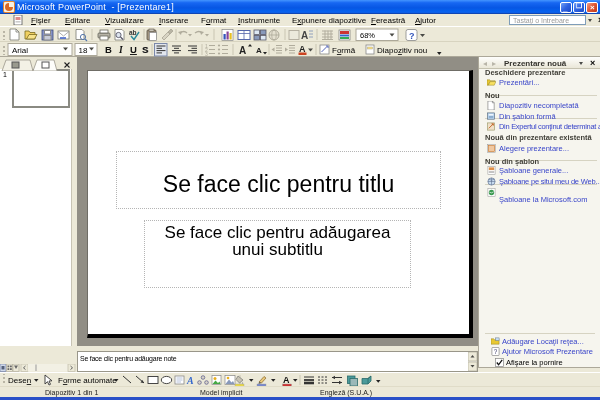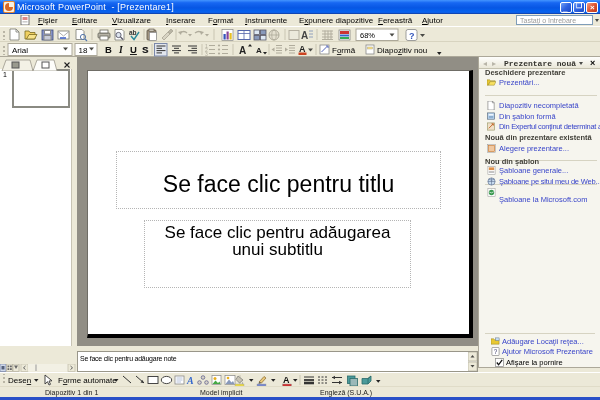--- a/index.html
+++ b/index.html
@@ -8,21 +8,21 @@
 .abs { position:absolute; }
 
 #titlebar { left:0; top:0; width:600px; height:14px;
   background:linear-gradient(180deg,#4495FF 0%,#1767F2 20%,#0756E4 55%,#0560EC 78%,#0B63F0 88%,#10399B 100%); }
 #titlebar .ttxt { position:absolute; left:17px; top:2px; color:#fff; font-size:9px; font-weight:normal; letter-spacing:0.2px; }
 .capbtn { position:absolute; top:2px; width:12px; height:11px; border:1px solid #fff; border-radius:2px; }
 .capblue { background:linear-gradient(135deg,#70A0F8 0%,#2E62E0 50%,#1C4BC8 100%); }
 .capred { background:linear-gradient(135deg,#F0A088 0%,#E05A38 45%,#C03818 100%); }
 .capbtn span { position:absolute; color:#fff; font-weight:bold; }
 
-#menubar { left:16px; top:14px; width:536px; height:12px; background:#ECE9D8; font-size:8px; color:#000;padding-left:12px; }
+#menubar { left:9px; top:14px; width:536px; height:12px; background:#ECE9D8; font-size:8px; color:#000;padding-left:12px; }
 #menubar .mi { position:absolute; top:2px; white-space:nowrap; }
 #qbox { position:absolute; left:500px; top:1px; width:77px; height:10px; background:#fff; border:1px solid #7F9DB9; font-size:7px; color:#9a9a9a; padding-left:3px; line-height:9px;}
 
 #stdbar { left:0; top:26px; width:600px; height:16px; background:#ECE9D8; border-top:1px solid #fff; border-bottom:1px solid #D8D4C0;}
 #fmtbar { left:0; top:42px; width:600px; height:15px; background:#ECE9D8; border-bottom:1px solid #ACA899; }
 .cardn { position:absolute; width:0; height:0; border-left:2.5px solid transparent; border-right:2.5px solid transparent; border-top:3px solid #4a4a46; }
 
 #leftpane { left:0; top:57px; width:72px; height:289px; background:#fff; border-right:1px solid #c8c4b4; }
 #splitter { left:72px; top:57px; width:5px; height:289px; background:#ECE9D8; }
 #slidearea { left:77px; top:57px; width:401px; height:289px; background:#918E85; }
@@ -32,21 +32,21 @@
 #titlebox div { position:absolute; width:100%; top:19px; text-align:center; font-size:23px; color:#000; }
 #subbox { position:absolute; left:56px; top:149px; width:267px; height:68px; border:1px dotted #b5b5b5; }
 #subbox div { position:absolute; width:100%; top:3px; text-align:center; font-size:17px; line-height:17px; color:#000; }
 
 #tabbar { left:0; top:57px; width:77px; height:12px; background:#ECE9D8; }
 #thumb { position:absolute; left:12px; top:12px; width:58px; height:39px; background:#fff; border:2px solid #8a8a82; }
 #thumbnum { position:absolute; left:3px; top:14px; font-size:7px; color:#000; }
 
 #taskpane { left:478px; top:57px; width:122px; height:311px; background:#F6F5EE; border-left:1px solid #ACA899; border-bottom:1px solid #ACA899;}
 #tphead { position:absolute; left:0; top:0; width:121px; height:12px; background:linear-gradient(180deg,#FEFEFC,#EAE7D8); border-bottom:1px solid #C5C2B0; }
-#tphead .t { position:absolute; left:25px; top:2px; font-weight:bold; font-size:8px; color:#35342e;font-family:Liberation Mono, monospace; }
+#tphead .t { position:absolute; left:25px; top:2px; font-weight:bold; font-size:8px; color:#35342e; }
 .tp-h { position:absolute; left:6px; font-weight:bold; font-size:7.5px; color:#403f38; width:112px; border-bottom:1px solid #D6D3C2; padding-bottom:18px; white-space:nowrap; overflow:hidden;}
 .tp-l { position:absolute; left:20px; font-size:7.5px; color:#3945C9; white-space:nowrap; overflow:hidden; max-width:103px;}
 .tp-i { position:absolute; left:8px; width:9px; height:9px; }
 
 #notesrow { left:0; top:346px; width:478px; height:26px; background:#ECE9D8; }
 #notesbox { position:absolute; left:77px; top:5px; width:401px; height:21px; background:#fff; border:1px solid #999689; }
 #notesbox .nt { position:absolute; left:2px; top:3px; font-size:7px; letter-spacing:-0.25px; color:#000; }
 
 #drawbar { left:0; top:372px; width:600px; height:14px; background:#ECE9D8; border-top:1px solid #fff; }
 #statusbar { left:0; top:386px; width:600px; height:11px; background:#ECE9D8; border-top:1px solid #E0DCC8; font-size:7px; color:#1a1a1a; }
@@ -331,20 +331,21 @@
     <div class="t">Prezentare nouă</div>
     <div class="cardn" style="left:100px;top:5px"></div>
     <div style="position:absolute;left:111px;top:1px;font-weight:bold;font-size:9px">×</div>
   </div>
   <div class="tp-h" style="top:11px">Deschidere prezentare</div>
   <svg class="tp-i" style="top:21px" viewBox="0 0 10 10">
       <path d="M0 8 L0 2 L3 2 L4 3 L9 3 L9 4 L3.5 4 L1.5 8 Z" fill="#E8C832" stroke="#8a7a20" stroke-width="0.5"></path>
       <path d="M1.5 8 L3.5 4 L10 4 L8 8 Z" fill="#F8E060" stroke="#8a7a20" stroke-width="0.5"></path>
     </svg>
   <div class="tp-l" style="top:21px">Prezentări...</div>
+  <div class="tp-h" style="top:34px">Nou</div>
   <svg class="tp-i" style="top:44px" viewBox="0 0 10 10">
       <path d="M1 0 L6 0 L8 2 L8 10 L1 10 Z" fill="#fff" stroke="#777" stroke-width="0.7"></path>
       <path d="M6 0 L6 2 L8 2" fill="none" stroke="#777" stroke-width="0.7"></path>
     </svg>
   <div class="tp-l" style="top:44px">Diapozitiv necompletată</div>
   <svg class="tp-i" style="top:55px" viewBox="0 0 10 10">
       <rect x="0.5" y="1" width="8" height="7" fill="#B8D4F0" stroke="#567" stroke-width="0.7"></rect>
       <rect x="2" y="2.5" width="5" height="1.2" fill="#fff"></rect>
       <rect x="2" y="4.5" width="5" height="2" fill="#88AACC"></rect>
     </svg>

